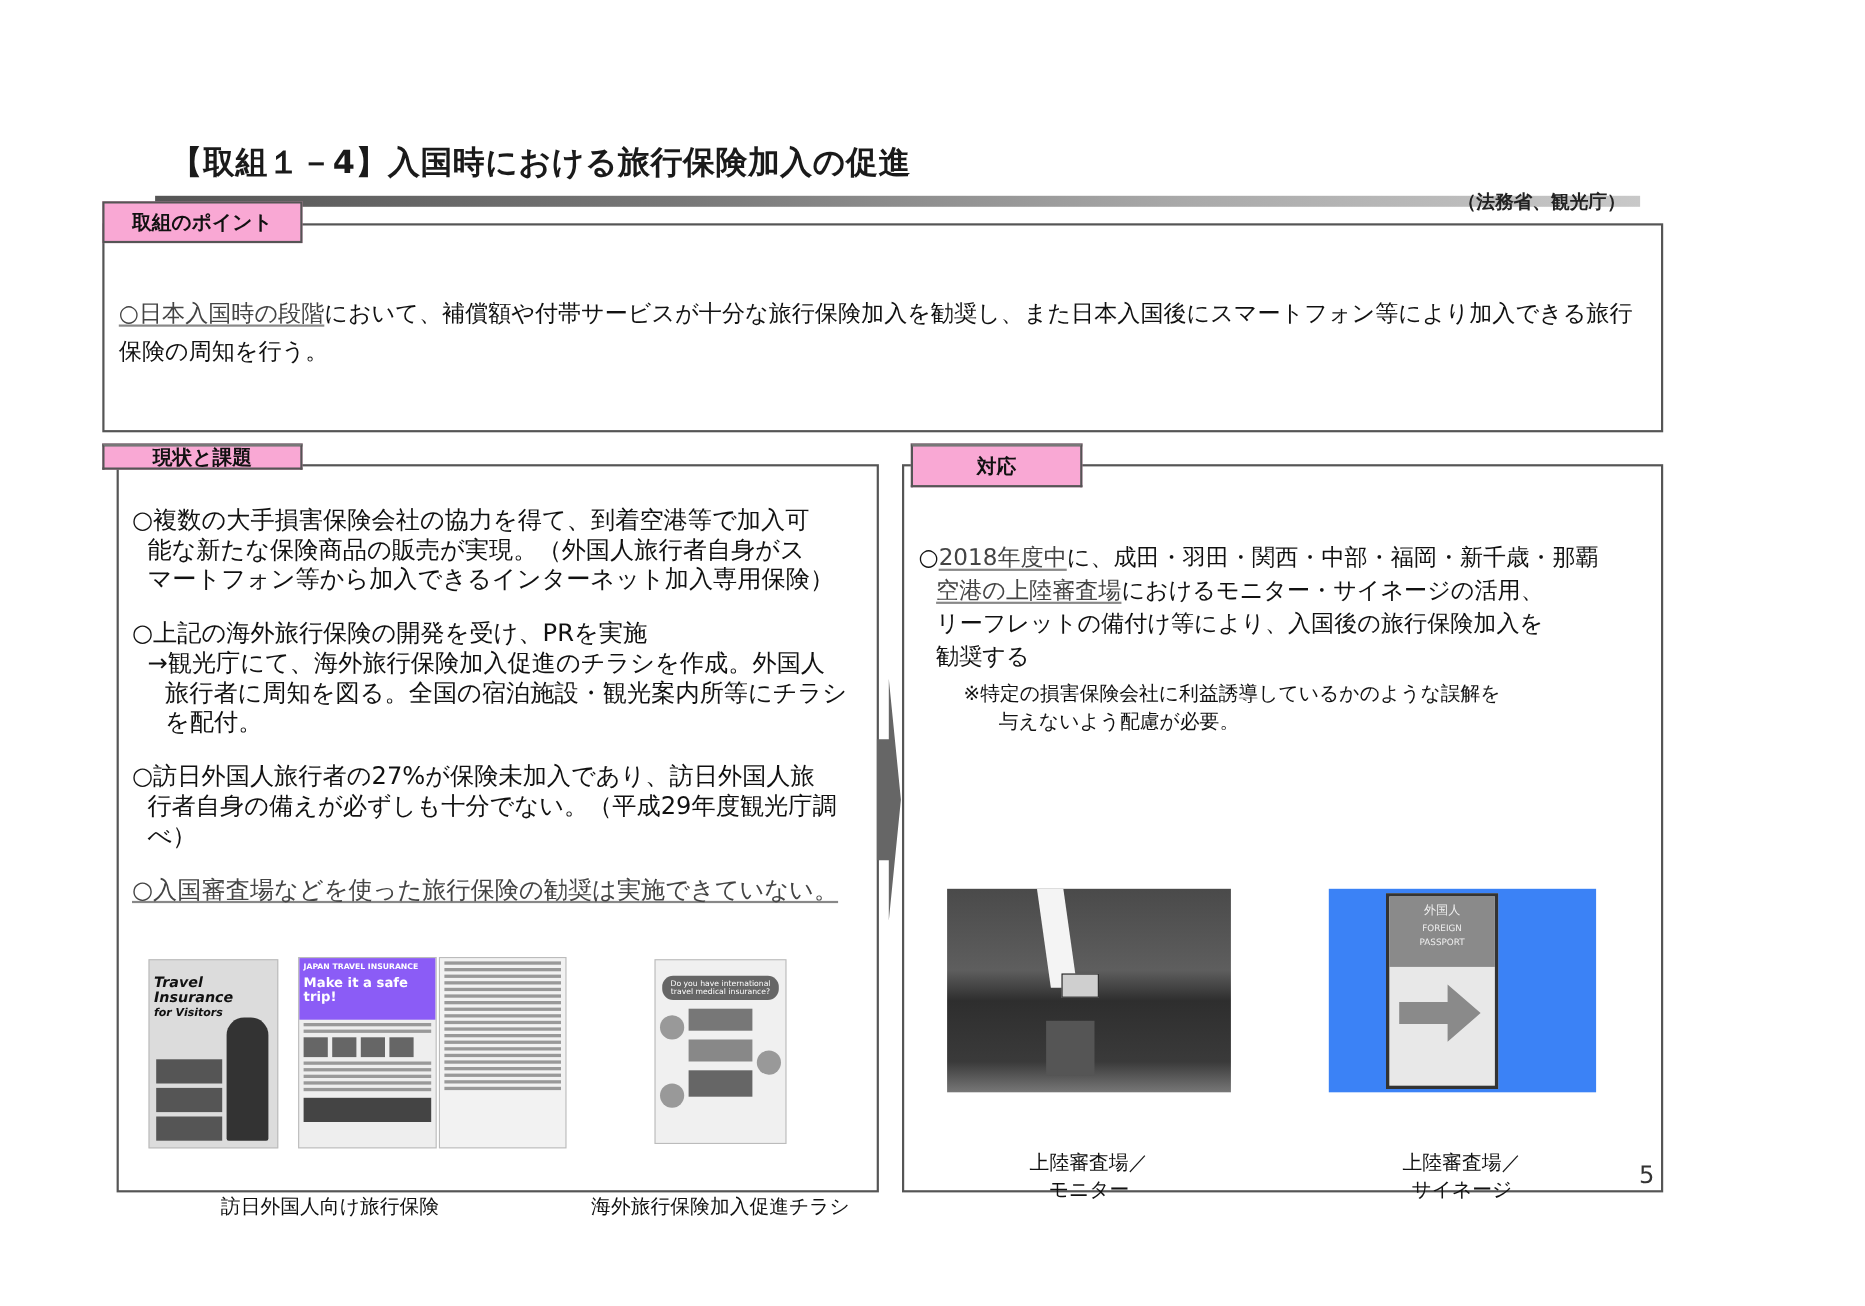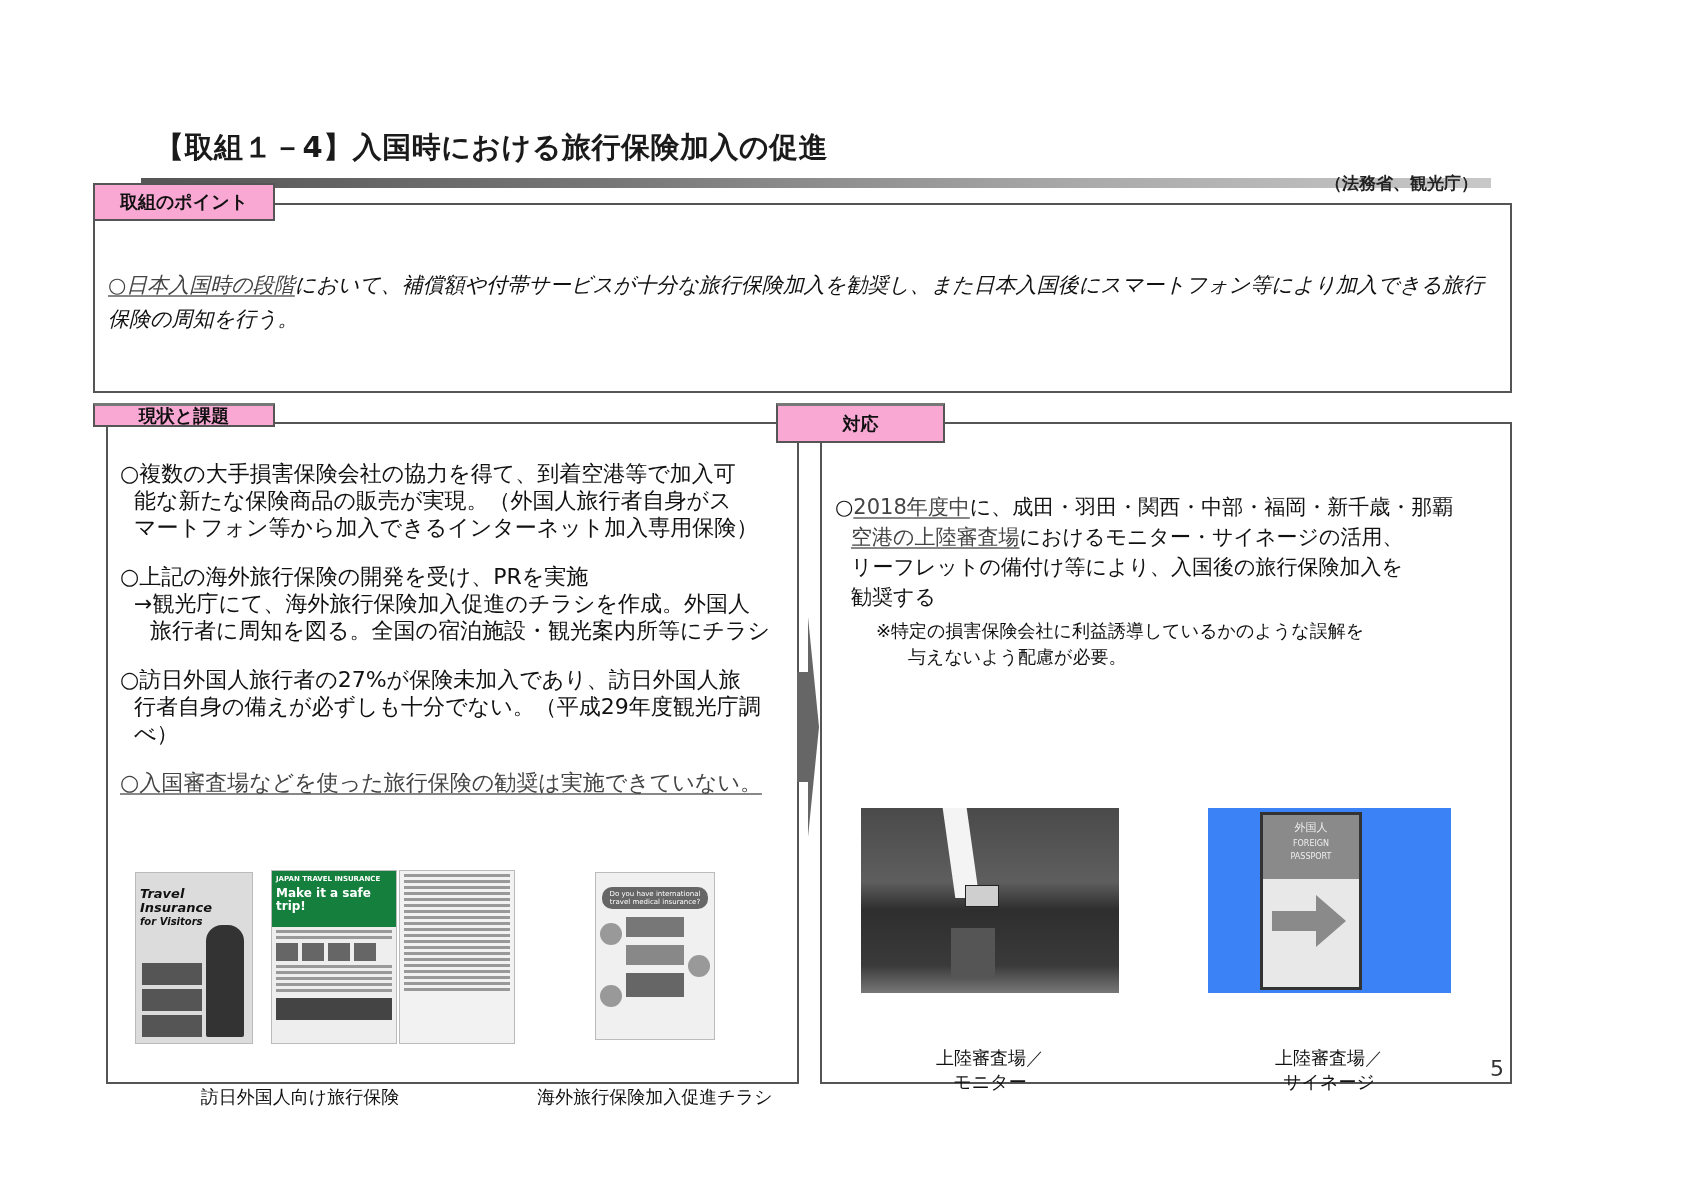--- a/index.html
+++ b/index.html
@@ -9,29 +9,29 @@
   }
   .abs { position:absolute; }
   .title { left:155px; top:128px; font-size:29px; font-weight:bold; letter-spacing:0.5px; color:#1a1a1a; white-space:nowrap; }
   .grad-bar { left:141px; top:178px; width:1350px; height:10px;
     background:linear-gradient(to right, #555 0%, #777 35%, #aaa 70%, #c8c8c8 100%); }
   .ministry { left:1325px; top:172px; font-size:17px; font-weight:bold; white-space:nowrap; color:#222; }
   .box { border:2px solid #555; background:#fff; box-sizing:border-box; }
   .tab { border:2px solid #555; background:#f9a8d4; box-sizing:border-box; font-weight:bold; font-size:18px;
     display:flex; align-items:center; justify-content:center; white-space:nowrap; }
   .tab-top { border-top:3px solid #777; }
-  .point-text { left:108px; top:268px; width:1390px; font-size:21px; line-height:34px; color:#111;font-style:italic; }
+  .point-text { left:108px; top:268px; width:1390px; font-size:21px; line-height:34px; color:#111; }
   .ul { text-decoration:underline; text-decoration-color:#888; text-underline-offset:3px; color:#444; }
   .para { font-size:22px; line-height:27px; color:#111; }
   .indent { padding-left:14px; }
   .indent2 { padding-left:30px; }
   .img-ph { background:#e9e9e9; border:1px solid #bbb; box-sizing:border-box; overflow:hidden; }
   .caption { font-size:18px; text-align:center; white-space:nowrap; color:#111;margin-top:28px; }
   .page-num { font-size:22px; color:#333; }
-  .flyer-dark { background:#15803d; color:#fff; font-weight:bold; font-size:11px; padding:4px; }
+  .flyer-dark { background:#8b5cf6; color:#fff; font-weight:bold; font-size:11px; padding:4px; }
   .flyer-title { font-size:13px; font-weight:bold; font-style:italic; line-height:14px; }
   .line { height:3px; background:#999; margin:3px 4px; }
   .photo-dark { background:#3a3a3a; }
 </style>
 </head>
 <body>
 
 <div class="abs title">【取組１－4】入国時における旅行保険加入の促進</div>
 <div class="abs grad-bar"></div>
 <div class="abs ministry">（法務省、観光庁）</div>
@@ -52,20 +52,21 @@
 <div class="abs" style="left:120px; top:460px; width:670px;">
   <div class="para">
     <div>○複数の大手損害保険会社の協力を得て、到着空港等で加入可</div>
     <div class="indent">能な新たな保険商品の販売が実現。（外国人旅行者自身がス</div>
     <div class="indent">マートフォン等から加入できるインターネット加入専用保険）</div>
   </div>
   <div class="para" style="margin-top:22px;">
     <div>○上記の海外旅行保険の開発を受け、PRを実施</div>
     <div class="indent">→観光庁にて、海外旅行保険加入促進のチラシを作成。外国人</div>
     <div class="indent2">旅行者に周知を図る。全国の宿泊施設・観光案内所等にチラシ</div>
+    <div class="indent2">を配付。</div>
   </div>
   <div class="para" style="margin-top:22px;">
     <div>○訪日外国人旅行者の27%が保険未加入であり、訪日外国人旅</div>
     <div class="indent">行者自身の備えが必ずしも十分でない。（平成29年度観光庁調</div>
     <div class="indent">べ）</div>
   </div>
   <div class="para" style="margin-top:22px;">
     <div class="ul">○入国審査場などを使った旅行保険の勧奨は実施できていない。</div>
   </div>
 </div>
@@ -133,21 +134,21 @@
   <div style="position:absolute; right:4px; top:82px; width:22px; height:22px; border-radius:50%; background:#999;"></div>
   <div style="position:absolute; left:4px; top:112px; width:22px; height:22px; border-radius:50%; background:#999;"></div>
 </div>
 <div class="abs caption" style="left:520px; top:1057px; width:270px;">海外旅行保険加入促進チラシ</div>
 
 <svg class="abs" style="left:797px; top:615px;" width="26" height="224" viewBox="0 0 26 224">
   <polygon points="0,57 11,57 11,2 22,112 11,222 11,167 0,167" fill="#666"></polygon>
 </svg>
 
 <div class="abs box" style="left:820px; top:422px; width:692px; height:662px;"></div>
-<div class="abs tab tab-top" style="left:776px; top:403px; width:169px; height:40px;">
+<div class="abs tab tab-top" style="left:828px; top:403px; width:156px; height:40px;">
   <span>対応</span>
 </div>
 
 <div class="abs" style="left:835px; top:492px; width:670px; font-size:21px; line-height:30px;">
   <div><span>○</span><span class="ul">2018年度中</span><span>に、成田・羽田・関西・中部・福岡・新千歳・那覇</span></div>
   <div style="padding-left:16px;"><span class="ul">空港の上陸審査場</span><span>におけるモニター・サイネージの活用、</span></div>
   <div style="padding-left:16px;">リーフレットの備付け等により、入国後の旅行保険加入を</div>
   <div style="padding-left:16px;">勧奨する</div>
 </div>
 <div class="abs" style="left:876px; top:618px; width:620px; font-size:18px; line-height:26px;">

